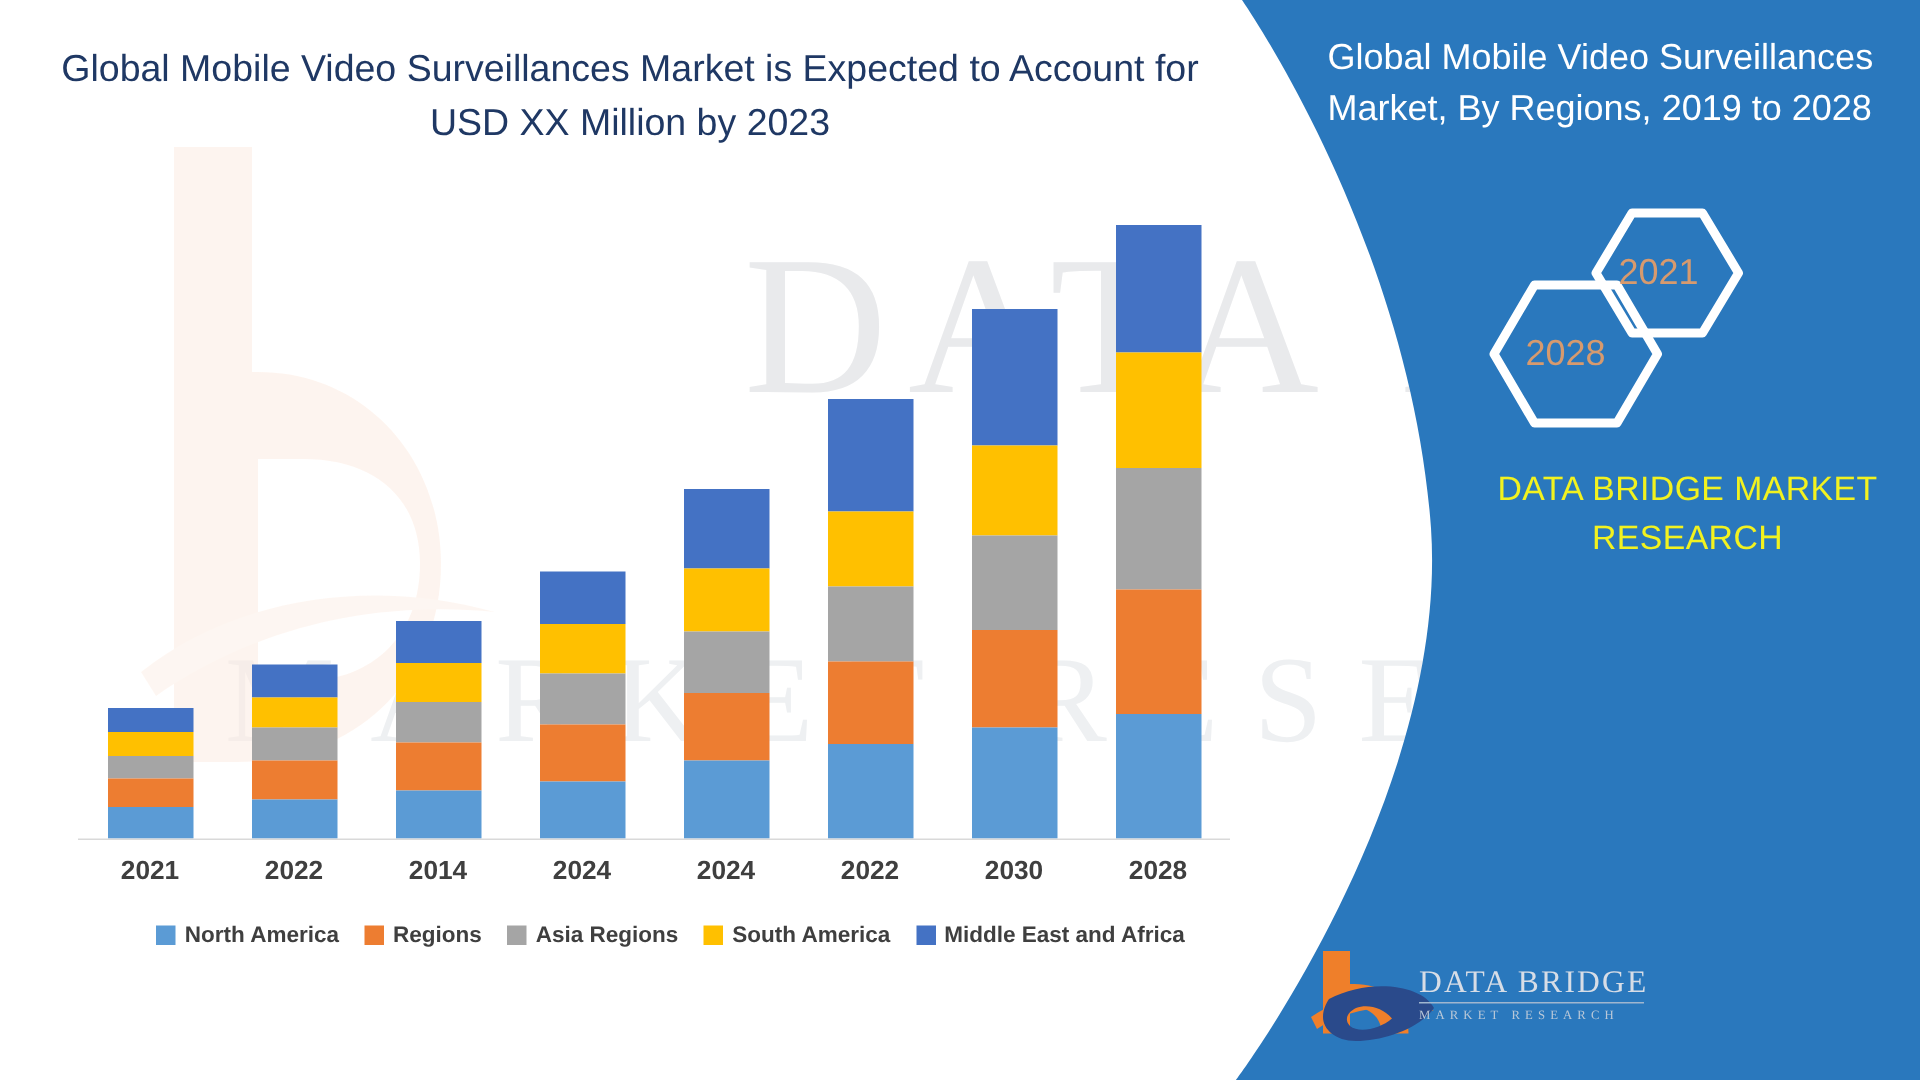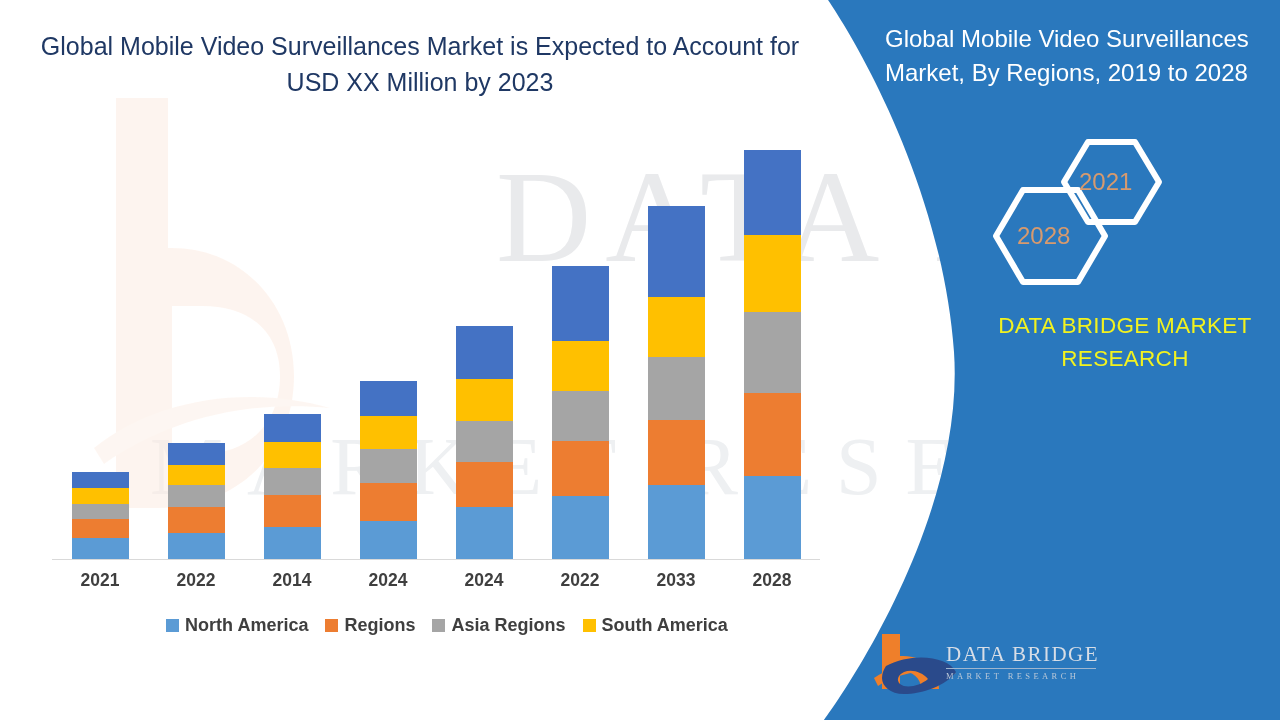--- a/index.html
+++ b/index.html
@@ -40,21 +40,21 @@
 
   .xlabels{position:absolute;left:52px;top:570px;width:768px;display:flex;}
   .xlab{flex:1 1 0;text-align:center;color:#3f3f3f;font-size:17.5px;font-weight:700;}
 
   .legend{
     position:absolute;left:52px;top:615px;width:790px;
     display:flex;align-items:center;justify-content:center;gap:17px;
   }
   .lg{display:flex;align-items:center;gap:6px;}
   .lg-sw{width:13px;height:13px;display:inline-block;}
-  .lg-tx{color:#3f3f3f;font-size:18px;font-weight:700;white-space:nowrap;}
+  .lg-tx{color:#3f3f3f;font-size:15px;font-weight:700;white-space:nowrap;}
 
   
   .panel-title{
     position:absolute;left:885px;top:22px;width:380px;
     color:#ffffff;font-size:24px;line-height:1.42;font-weight:400;
   }
   .hexwrap{position:absolute;left:975px;top:128px;width:220px;height:160px;}
   .hex-label{
     position:absolute;color:#d79a6e;font-size:24px;font-weight:400;
     font-family:"Liberation Sans",sans-serif;
@@ -178,40 +178,44 @@
       <div class="axis-line"></div>
     </div>
   </div>
   <div class="xlabels" id="xlabels">
       <div class="xlab">2021</div>
       <div class="xlab">2022</div>
       <div class="xlab">2014</div>
       <div class="xlab">2024</div>
       <div class="xlab">2024</div>
       <div class="xlab">2022</div>
-      <div class="xlab">2033</div>
+      <div class="xlab">2030</div>
       <div class="xlab">2028</div>
     </div>
 
   <div class="legend" id="legend">
       <div class="lg">
         <span class="lg-sw" style="background: rgb(91, 155, 213);"></span>
         <span class="lg-tx">North America</span>
       </div>
       <div class="lg">
         <span class="lg-sw" style="background: rgb(237, 125, 49);"></span>
         <span class="lg-tx">Regions</span>
       </div>
       <div class="lg">
         <span class="lg-sw" style="background: rgb(165, 165, 165);"></span>
         <span class="lg-tx">Asia Regions</span>
       </div>
       <div class="lg">
         <span class="lg-sw" style="background: rgb(255, 192, 0);"></span>
         <span class="lg-tx">South America</span>
+      </div>
+      <div class="lg">
+        <span class="lg-sw" style="background: rgb(68, 114, 196);"></span>
+        <span class="lg-tx">Middle East and Africa</span>
       </div>
     </div>
 
   <div class="blue-panel">
     <svg width="460" height="720" viewBox="0 0 460 720">
       <path d="M460 0 L8 0 C8 0 120 160 134 352 C146 530 4 720 4 720 L460 720 Z" fill="#2a78bd"></path>
     </svg>
   </div>
 
   <div class="panel-title">

